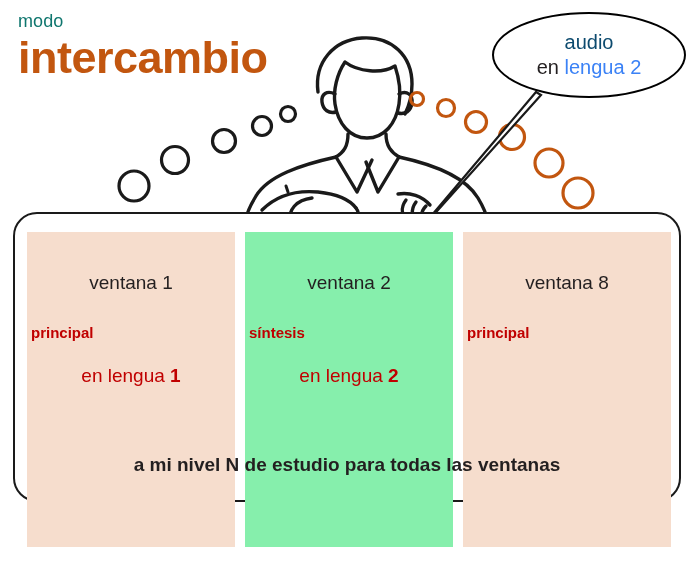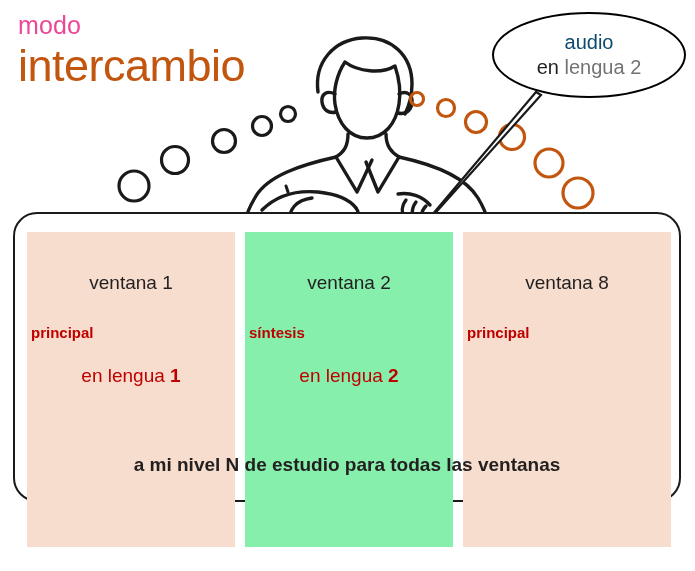--- a/index.html
+++ b/index.html
@@ -17,28 +17,28 @@
   }
 
   
   #header-block {
     position: absolute;
     left: 18px;
     top: 12px;
     width: 330px;
   }
   #mode-label {
-    font-size: 25px;
-    color: #ec4899;
+    font-size: 18px;
+    color: #0f766e;
     line-height: 1.1;
     letter-spacing: 0.1px;
   }
   #mode-title {
     font-size: 45px;
-    font-weight: normal;
+    font-weight: bold;
     color: #c2560f;
     line-height: 1.05;
     margin-top: 2px;
     letter-spacing: -0.5px;
   }
 
   
   #illustration {
     position: absolute;
     left: 0;
@@ -69,21 +69,21 @@
     font-size: 20px;
     color: #0c4a6e;
     line-height: 1.25;
   }
   #speech-line-2 {
     font-size: 20px;
     color: #231f20;
     line-height: 1.25;
     white-space: nowrap;
   }
-  #speech-line-2 .hl { color: #737373; }
+  #speech-line-2 .hl { color: #3b82f6; }
 
   
   #panel {
     position: absolute;
     left: 13px;
     top: 212px;
     width: 668px;
     height: 290px;
     border: 2.6px solid #1a1a1a;
     border-radius: 24px;

